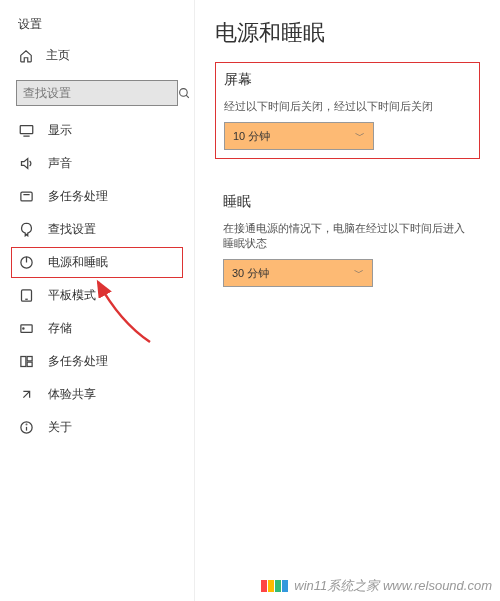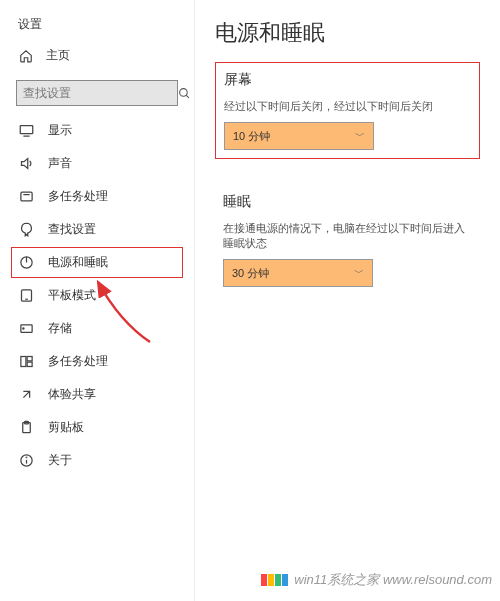--- a/index.html
+++ b/index.html
@@ -121,21 +121,21 @@
     .dropdown .chev { color: #666; font-size: 10px; }
     .arrow {
       position: absolute;
       left: 80px;
       top: 272px;
       pointer-events: none;
     }
     .watermark {
       position: absolute;
       right: 8px;
-      bottom: 12px;
+      bottom: 6px;
       font-size: 13px;
       color: #999;
       font-style: italic;
       display: flex;
       align-items: center;
       gap: 6px;
     }
     .watermark .logo {
       display: flex;
       gap: 1px;
@@ -250,29 +250,20 @@
       <span class="icon">
           <svg width="15" height="15" viewBox="0 0 24 24" fill="none" stroke="#444" stroke-width="2">
             <path d="M7 17l10-10M7 7h10v10"></path>
           </svg>
         </span>
       <span>体验共享</span>
     </li>
     <li class="nav-item">
       <span class="icon">
           <svg width="15" height="15" viewBox="0 0 24 24" fill="none" stroke="#444" stroke-width="2">
-            <rect x="6" y="4" width="12" height="16" rx="1"></rect>
-            <rect x="9" y="2" width="6" height="4" rx="1"></rect>
-          </svg>
-        </span>
-      <span>剪贴板</span>
-    </li>
-    <li class="nav-item">
-      <span class="icon">
-          <svg width="15" height="15" viewBox="0 0 24 24" fill="none" stroke="#444" stroke-width="2">
             <circle cx="12" cy="12" r="9"></circle>
             <line x1="12" y1="11" x2="12" y2="17"></line>
             <circle cx="12" cy="7" r="0.5" fill="#444"></circle>
           </svg>
         </span>
       <span>关于</span>
     </li>
   </ul>
 </div>
 

